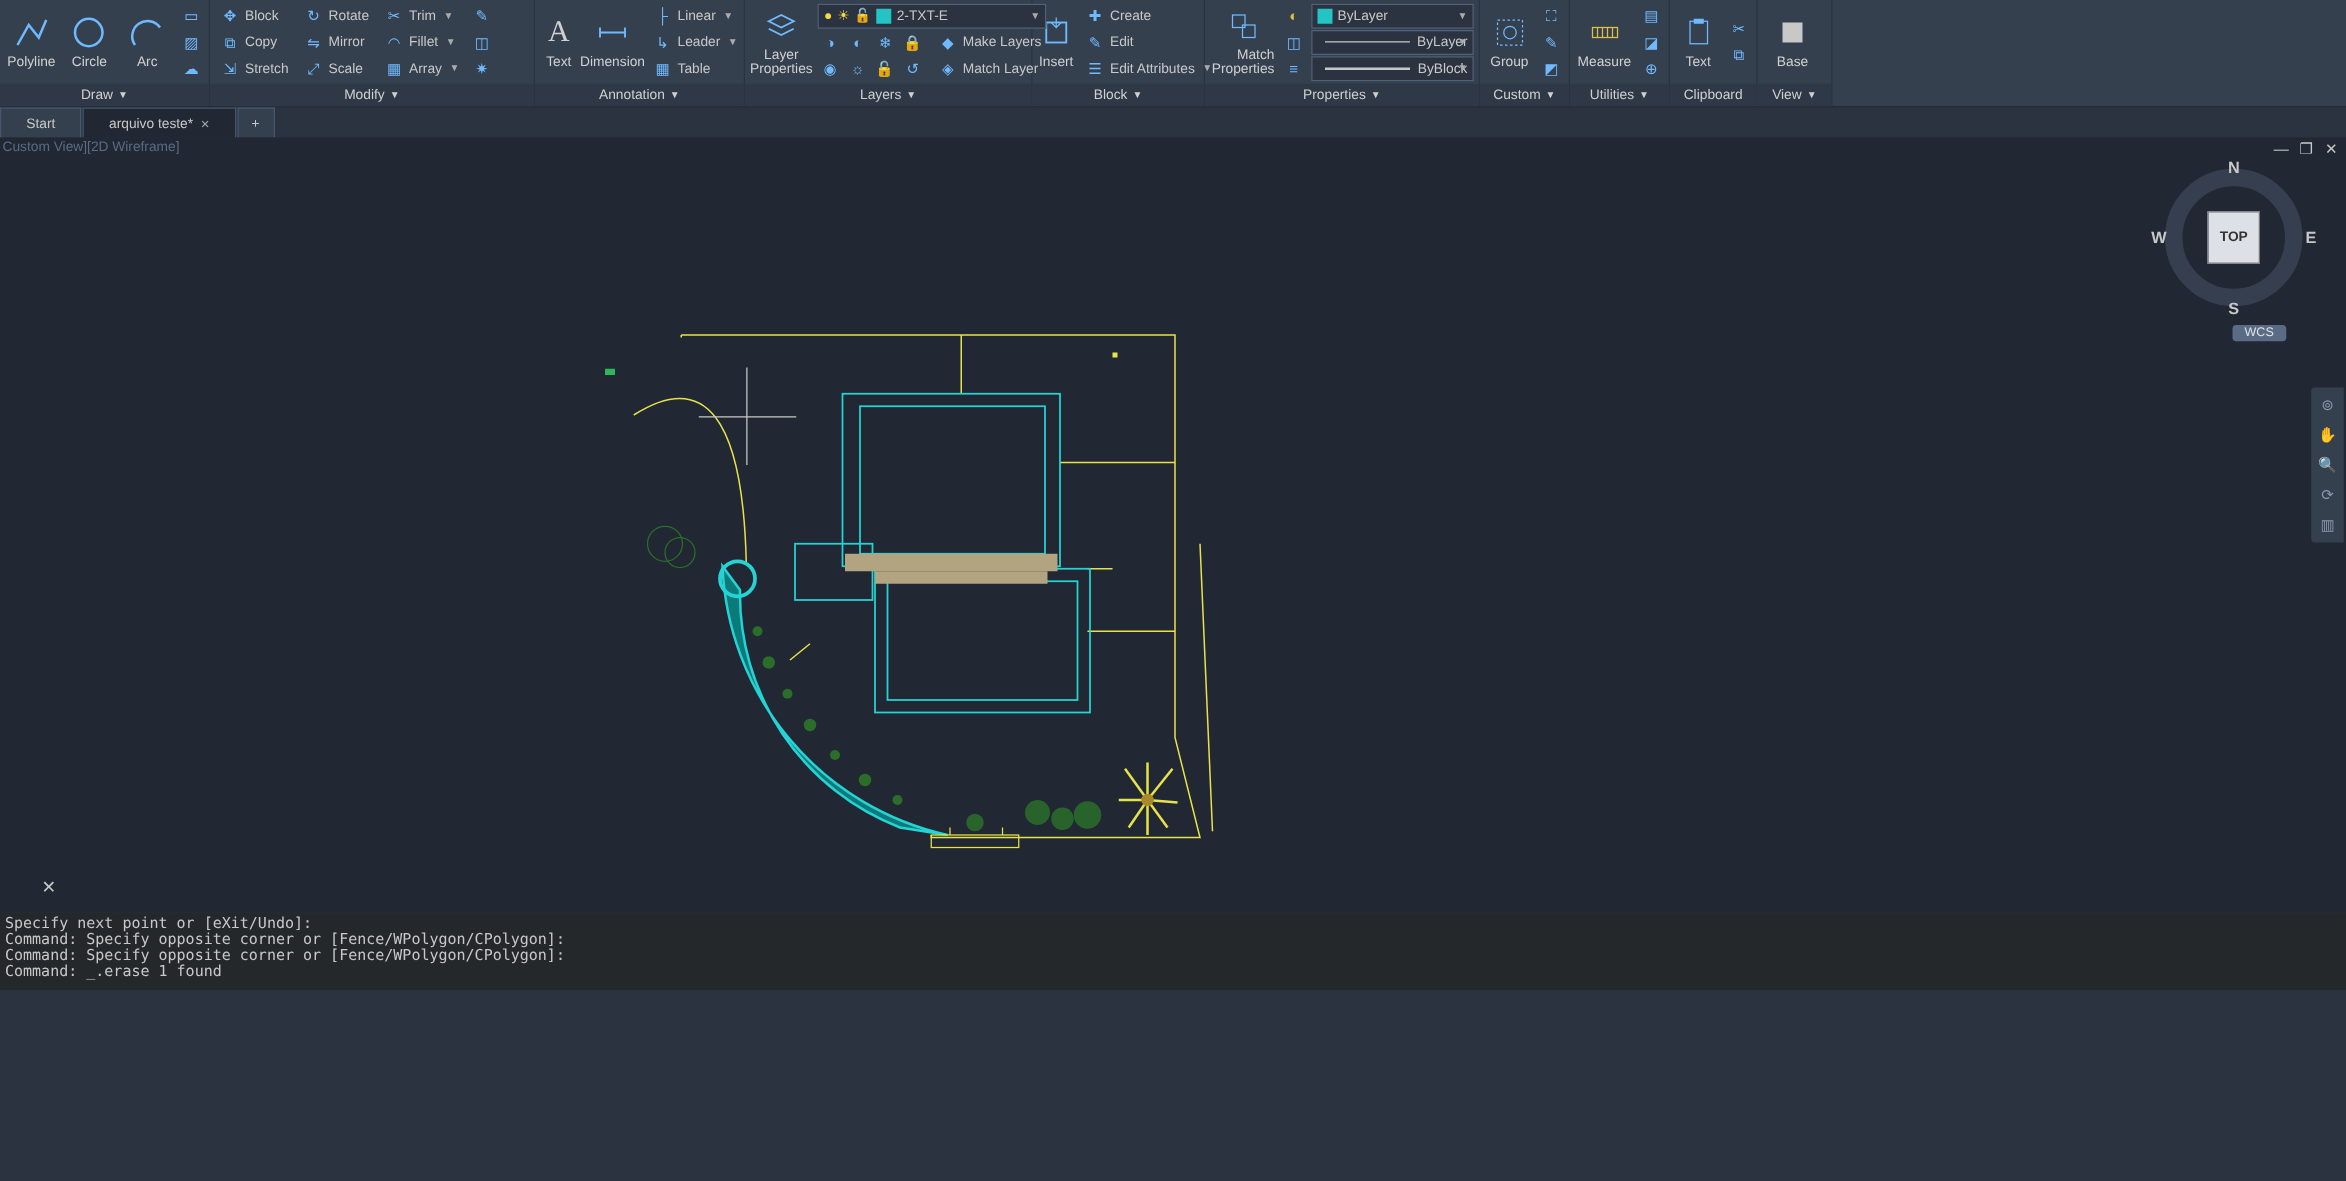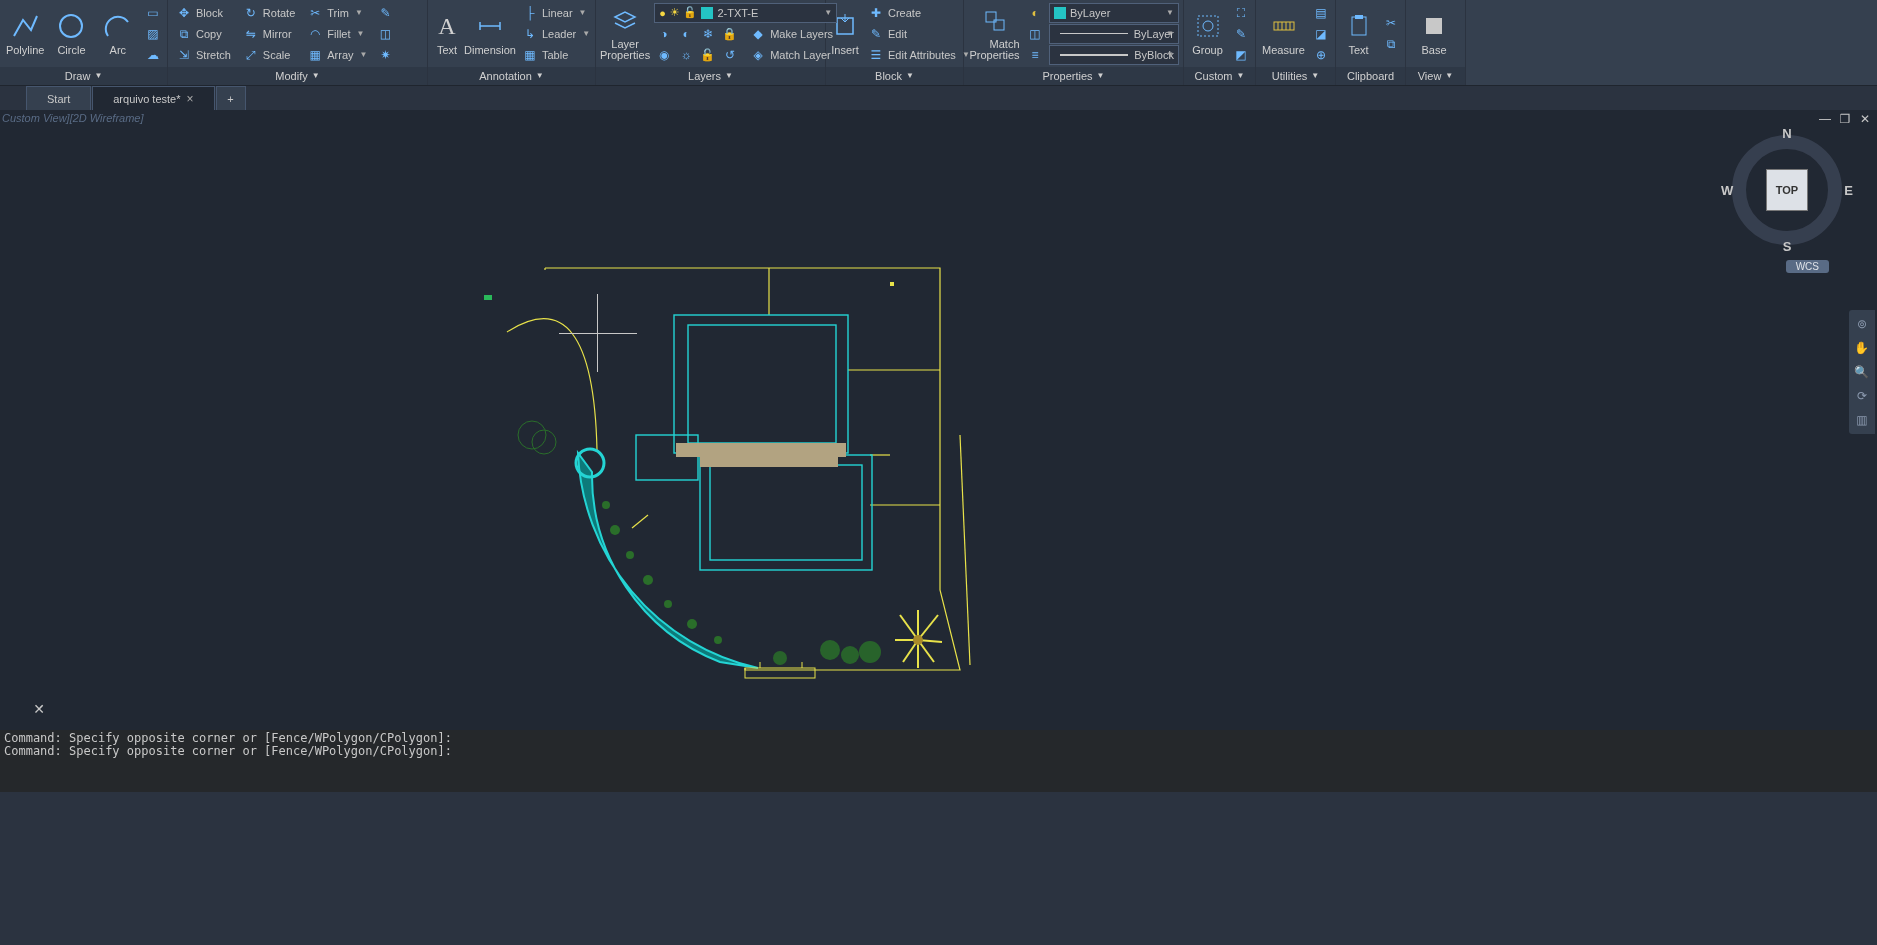--- a/index.html
+++ b/index.html
@@ -139,21 +139,20 @@
   .line-preview {
     flex: 1; height: 1px; margin: 0 6px;
   }
 
   
   .tabs {
     height: 24px;
     background: #2b3340;
     display: flex;
     align-items: flex-end;
-    margin-left: 26px;
   }
   .tab {
     height: 24px;
     line-height: 24px;
     padding: 0 20px;
     background: #35404f;
     color: #c8c8c8;
     font-size: 11px;
     margin-right: 1px;
     border-top: 1px solid #46566e;
@@ -170,21 +169,21 @@
 
   
   .canvas-wrap {
     position: relative;
     width: 100%;
     height: 620px;
     background: #212833;
   }
   .view-label {
     position: absolute; top: 2px; left: 2px;
-    font-size: 11px; color: #596b85; font-style: italic;
+    font-size: 11px; color: #596b85;
   }
   .wnd-ctrls {
     position: absolute; top: 2px; right: 4px;
     display: flex; gap: 4px;
   }
   .wnd-ctrls span {
     width: 16px; height: 14px;
     display: flex; align-items: center; justify-content: center;
     color: #c8c8c8; font-size: 12px; cursor: pointer;
   }
@@ -733,15 +732,17 @@
     <span class="ic">✋</span>
     <span class="ic">🔍</span>
     <span class="ic">⟳</span>
     <span class="ic">▥</span>
   </div>
 
   <div class="cmd-x">✕</div>
 </div>
 
 <div class="cmdwin">
+  <div>Specify next point or [eXit/Undo]:</div>
   <div>Command: Specify opposite corner or [Fence/WPolygon/CPolygon]:</div>
   <div>Command: Specify opposite corner or [Fence/WPolygon/CPolygon]:</div>
+  <div>Command: _.erase 1 found</div>
 </div>
 
 </body></html>

